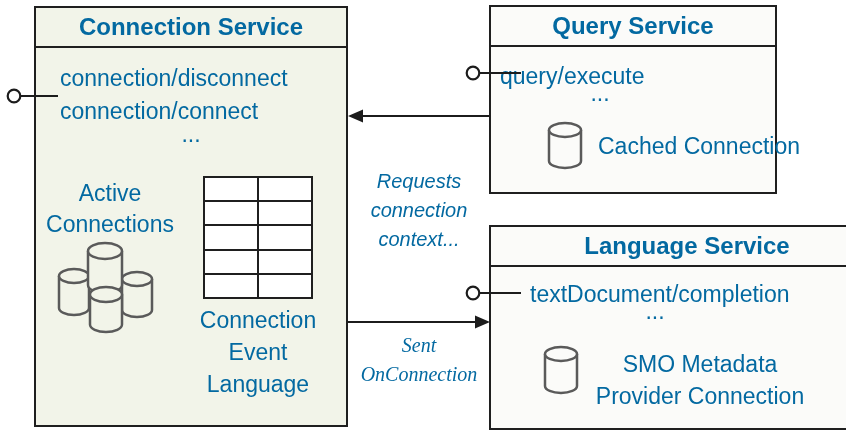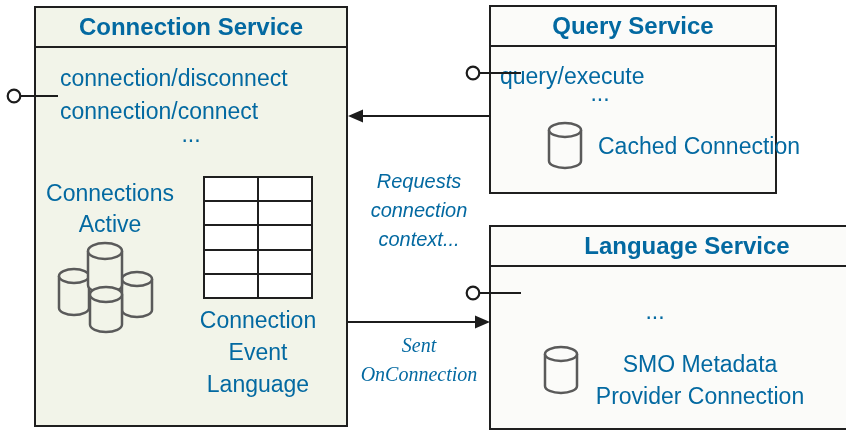--- a/index.html
+++ b/index.html
@@ -79,22 +79,22 @@
     </div>
   </div>
 
   <div class="txt" id="conn-methods">
     <div>connection/disconnect</div>
     <div>connection/connect</div>
   </div>
   <div class="txt" id="conn-ellipsis">...</div>
 
   <div class="txt center" id="active-label">
+    <div>Active</div>
     <div>Connections</div>
-    <div>Active</div>
   </div>
 
   <div class="cb-table">
     <div class="cell"></div>
     <div class="cell"></div>
     <div class="cell"></div>
     <div class="cell"></div>
     <div class="cell"></div>
     <div class="cell"></div>
     <div class="cell"></div>
@@ -108,20 +108,23 @@
     <div>Event</div>
     <div>Language</div>
   </div>
 
   <div class="txt" id="query-methods">
     <div>query/execute</div>
   </div>
   <div class="txt" id="query-ellipsis">...</div>
   <div class="txt" id="cached-label">Cached Connection</div>
 
+  <div class="txt" id="lang-methods">
+    <div>textDocument/completion</div>
+  </div>
   <div class="txt" id="lang-ellipsis">...</div>
   <div class="txt center" id="smo-label">
     <div>SMO Metadata</div>
     <div>Provider Connection</div>
   </div>
 
   <div class="arrow-label" id="requests-label">
     <div>Requests</div>
     <div>connection</div>
     <div>context...</div>

